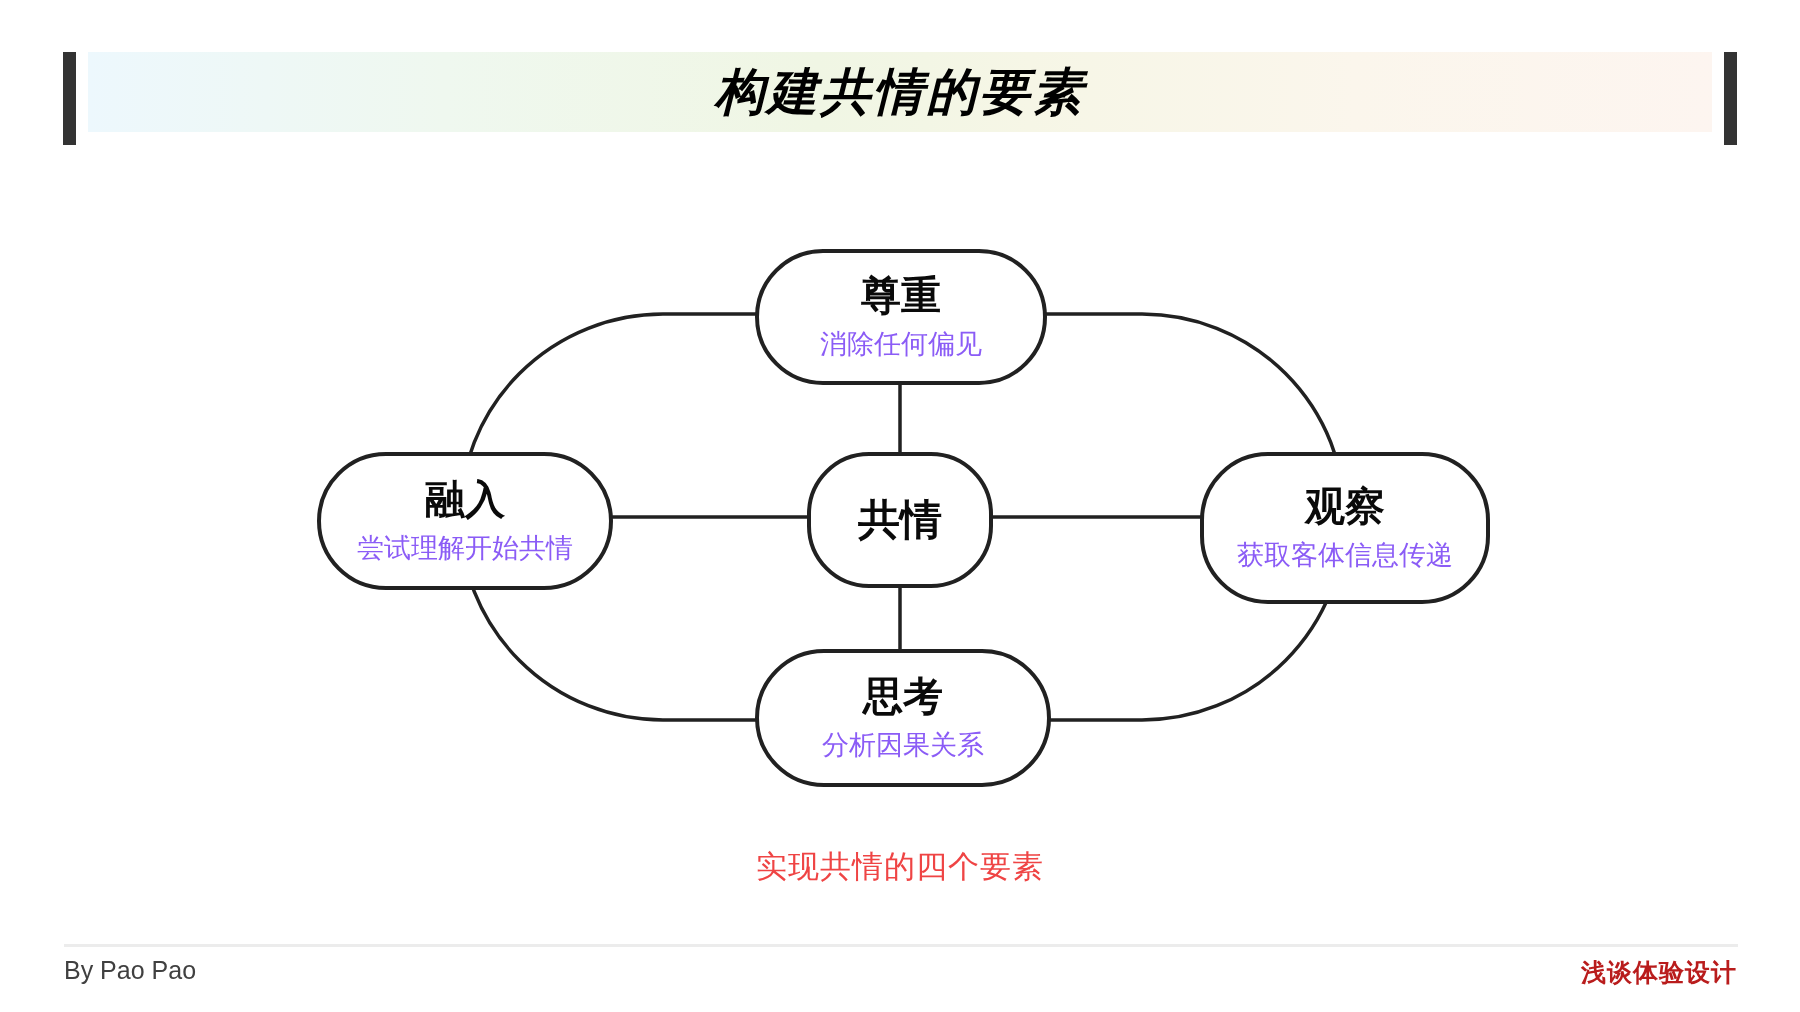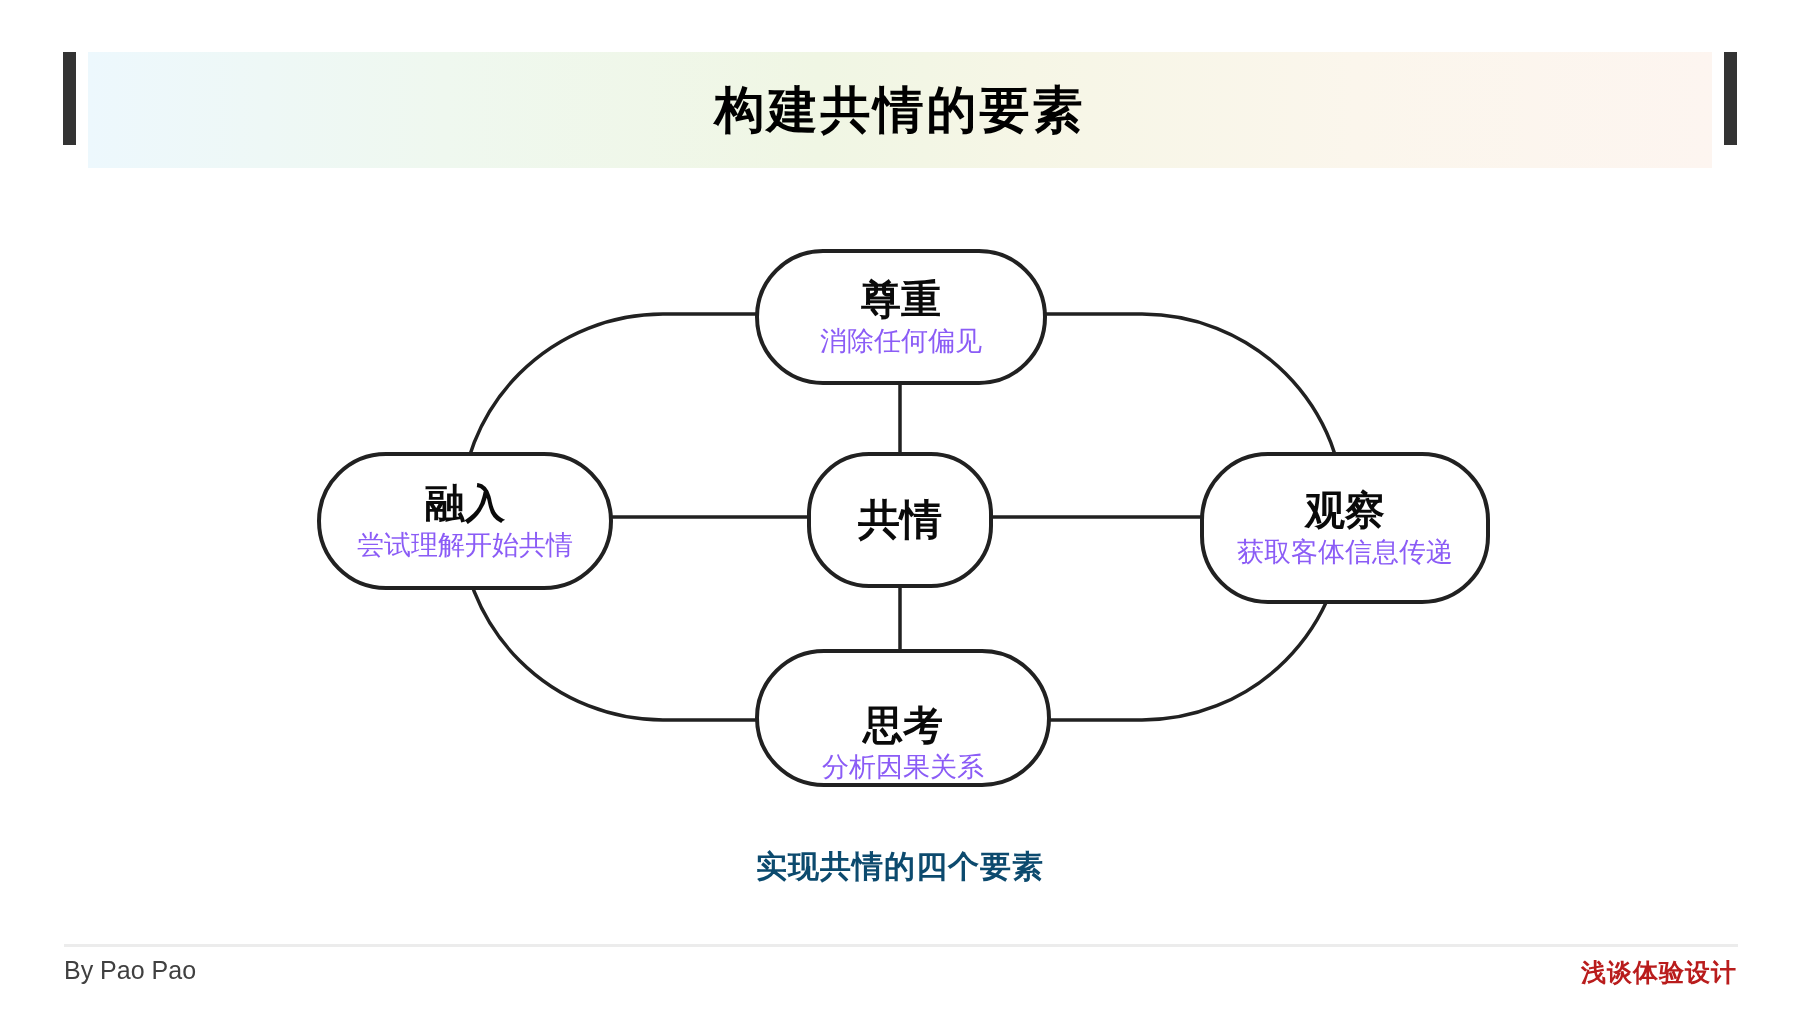--- a/index.html
+++ b/index.html
@@ -20,27 +20,28 @@
     background: #333333;
   }
   .header-bar.left  { left: 63px; }
   .header-bar.right { left: 1724px; }
 
   .header-strip {
     position: absolute;
     left: 88px;
     top: 52px;
     width: 1624px;
-    height: 116px;
+    height: 80px;
     background: linear-gradient(90deg,
       #edf8fd 0%, #eff8ef 22%, #f0f6e4 45%,
       #f6f6e6 58%, #fbf6ec 78%, #fdf5f0 100%);
     display: flex;
     align-items: center;
     justify-content: center;
+    font-style: italic;
   }
   .header-title {
     font-size: 50px;
     font-weight: 900;
     color: #000000;
     letter-spacing: 3px;
   }
 
   
   #connector-svg {
@@ -52,52 +53,52 @@
 
   .node {
     position: absolute;
     z-index: 2;
     background: #ffffff;
     border: 4px solid #212121;
     display: flex;
     flex-direction: column;
     align-items: center;
     justify-content: center;
-    gap: 7px;
+    gap: 14px;
     text-align: center;
   }
   .node-title {
     font-size: 40px;
     font-weight: 900;
     color: #0a0a0a;
     line-height: 1.05;
   }
   .node-subtitle {
     font-size: 27px;
     font-weight: 500;
     color: #8b5cf6;
     line-height: 1.1;
     white-space: nowrap;
   }
 
   .node-respect { left: 755px;  top: 249px; width: 292px; height: 136px; border-radius: 68px; }
   .node-immerse { left: 317px;  top: 452px; width: 296px; height: 138px; border-radius: 69px; }
   .node-empathy { left: 807px;  top: 452px; width: 186px; height: 136px; border-radius: 62px; }
   .node-observe { left: 1200px; top: 452px; width: 290px; height: 152px; border-radius: 68px; }
-  .node-think   { left: 755px;  top: 649px; width: 296px; height: 138px; border-radius: 69px; justify-content: flex-end; }
+  .node-think   { left: 755px;  top: 649px; width: 296px; height: 138px; border-radius: 69px; }
   .node-empathy .node-title { font-size: 42px; }
 
   .diagram-caption {
     position: absolute;
     left: 0; top: 846px;
     width: 1800px;
     text-align: center;
     font-size: 31px;
-    font-weight: 700;
-    color: #0c4a6e;
+    font-weight: 400;
+    color: #ef4444;
     letter-spacing: 1px;
     z-index: 2;
   }
 
   
   .footer-rule {
     position: absolute;
     left: 64px; top: 944px;
     width: 1674px; height: 3px;
     background: #ececec;

